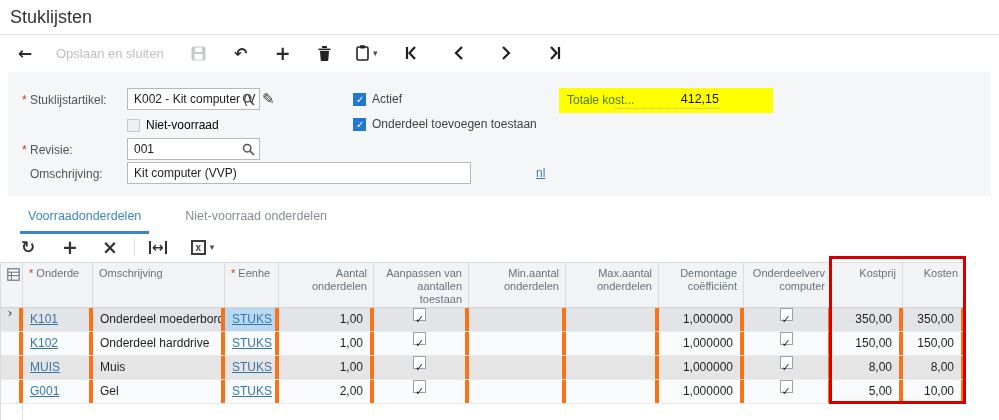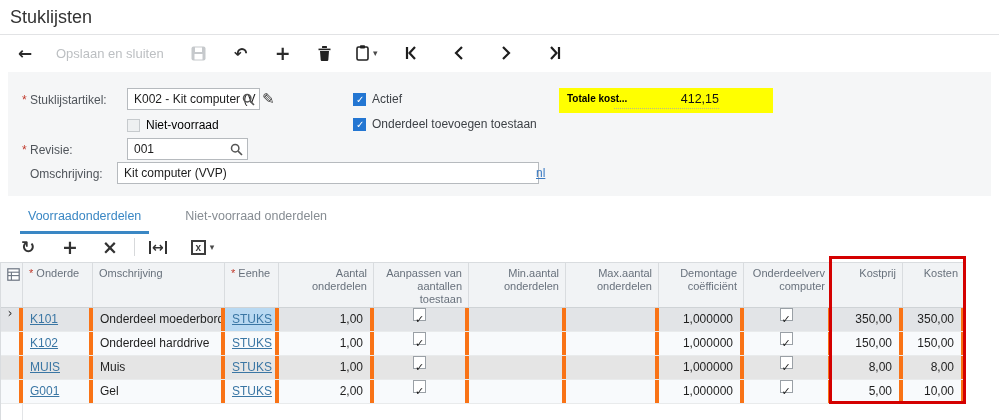--- a/index.html
+++ b/index.html
@@ -31,21 +31,21 @@
   .finput.noicon { padding-right:6px; }
   .mag { position:absolute; right:4px; top:4px; }
   .cb { width:13px; height:13px; border:1px solid #9aa0a6; background:#fff; display:inline-block; position:relative; flex:none; }
   .cb.checked::after { content:"✓"; position:absolute; top:-1px; left:1px; font-size:11px; font-weight:bold; color:#1c1c1c; }
   .cb.blue { background:#2376d2; border-color:#2376d2; }
   .cb.blue::after { color:#fff; font-size:10px; left:2px; top:0; }
   .cb.disabled { background:#eef0f1; border-color:#c6cacd; }
   .cbrow { position:absolute; display:flex; align-items:center; gap:6px; font-size:12px; color:#3e4247; }
   .cbrow.dim { color:#000000; }
   .totale { position:absolute; left:551px; top:88px; width:214px; height:25px; background:#ffff00; }
-  .totale .tlabel { position:absolute; left:8px; top:5px; font-size:10px; color:#000000;font-weight:bold; }
+  .totale .tlabel { position:absolute; left:8px; top:5px; font-size:12px; color:#4d7c0f; }
   .totale .tvalue { position:absolute; left:55px; top:4px; width:105px; text-align:right; font-size:12.5px; color:#111; border-bottom:1px dotted #b7b890; padding-bottom:2px; }
   .nl-link { position:absolute; font-size:12px; color:#3a7ac2; text-decoration:underline; cursor:pointer; }
   .pencil { position:absolute; font-size:15px; color:#3a3a3a; }
 
   
   .tabs { position:absolute; left:20px; top:203px; display:flex; gap:28px; }
   .tab { font-size:12.5px; padding:6px 8px 8px; cursor:pointer; color:#878d93; }
   .tab.active { color:#3a87c4; border-bottom:3px solid #3a87c4; }
 
   
@@ -171,32 +171,32 @@
       <span class="cb blue checked"></span>
       <span>Onderdeel toevoegen toestaan</span>
     </div>
 
     <div class="totale" style="top:16px;">
       <span class="tlabel">Totale kost...</span>
       <span class="tvalue">412,15</span>
     </div>
 
     <span class="flabel req" style="left:14px; top:71px;">Revisie:</span>
-    <div class="finput" style="left:119px; top:66px; width:121px;">
+    <div class="finput" style="left:119px; top:66px; width:133px;">
       <span>001</span>
       <span class="mag">
         <svg width="13" height="13" viewBox="0 0 13 13">
             <circle cx="5.2" cy="5.2" r="3.7" fill="none" stroke="#555" stroke-width="1.5"></circle>
             <path d="M8.1 8.1 L12 12" stroke="#555" stroke-width="1.6"></path>
           </svg>
       </span>
     </div>
 
     <span class="flabel" style="left:22px; top:95px;">Omschrijving:</span>
-    <div class="finput noicon" style="left:109px; top:90px; width:422px;">
+    <div class="finput noicon" style="left:119px; top:90px; width:344px;">
       <span>Kit computer (VVP)</span>
     </div>
     <span class="nl-link" style="left:528px; top:94px;">nl</span>
   </div>
 
   <div class="tabs">
     <span class="tab active">Voorraadonderdelen</span>
     <span class="tab">Niet-voorraad onderdelen</span>
   </div>
 

